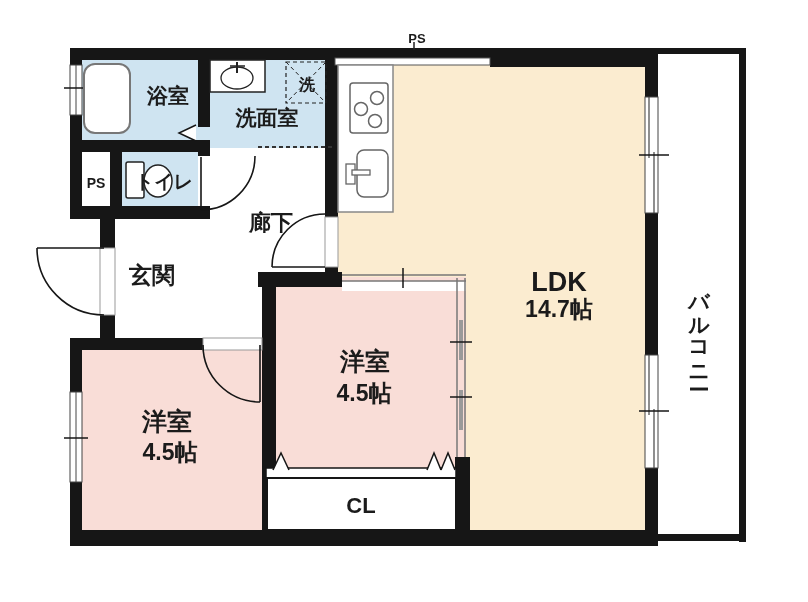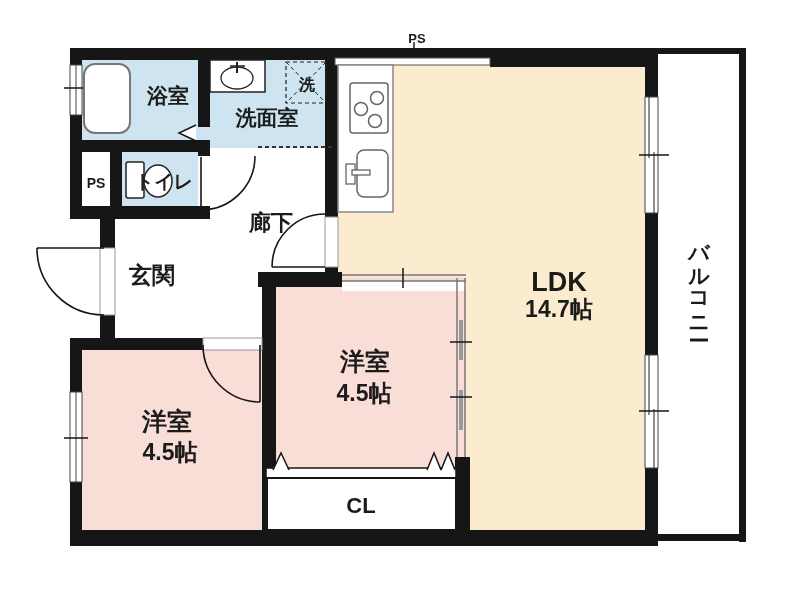--- a/index.html
+++ b/index.html
@@ -1,17 +1,17 @@
 <!DOCTYPE html>
 <html><head>
 <meta charset="utf-8">
 <style>
   html,body{margin:0;padding:0;background:#fff;}
   body{font-family:"Liberation Sans","DejaVu Sans",sans-serif;}
-  .plan-wrap{position:relative;width:808px;height:594px;background:#fff;overflow:hidden;}
+  .plan-wrap{position:relative;width:808px;height:594px;background:#fff;overflow:hidden;text-align:right;}
   svg{position:absolute;left:0;top:0;}
   .room-label{font-family:"Liberation Sans","DejaVu Sans",sans-serif;font-weight:bold;fill:#1b1b1b;}
   .balcony-label{
     position:absolute;left:685px;top:229px;width:28px;height:150px;
     writing-mode:vertical-rl;text-orientation:mixed;
     font-size:21px;font-weight:bold;color:#1b1b1b;letter-spacing:1px;
     font-family:"Liberation Sans","DejaVu Sans",sans-serif;
   }
 </style>
 </head>

